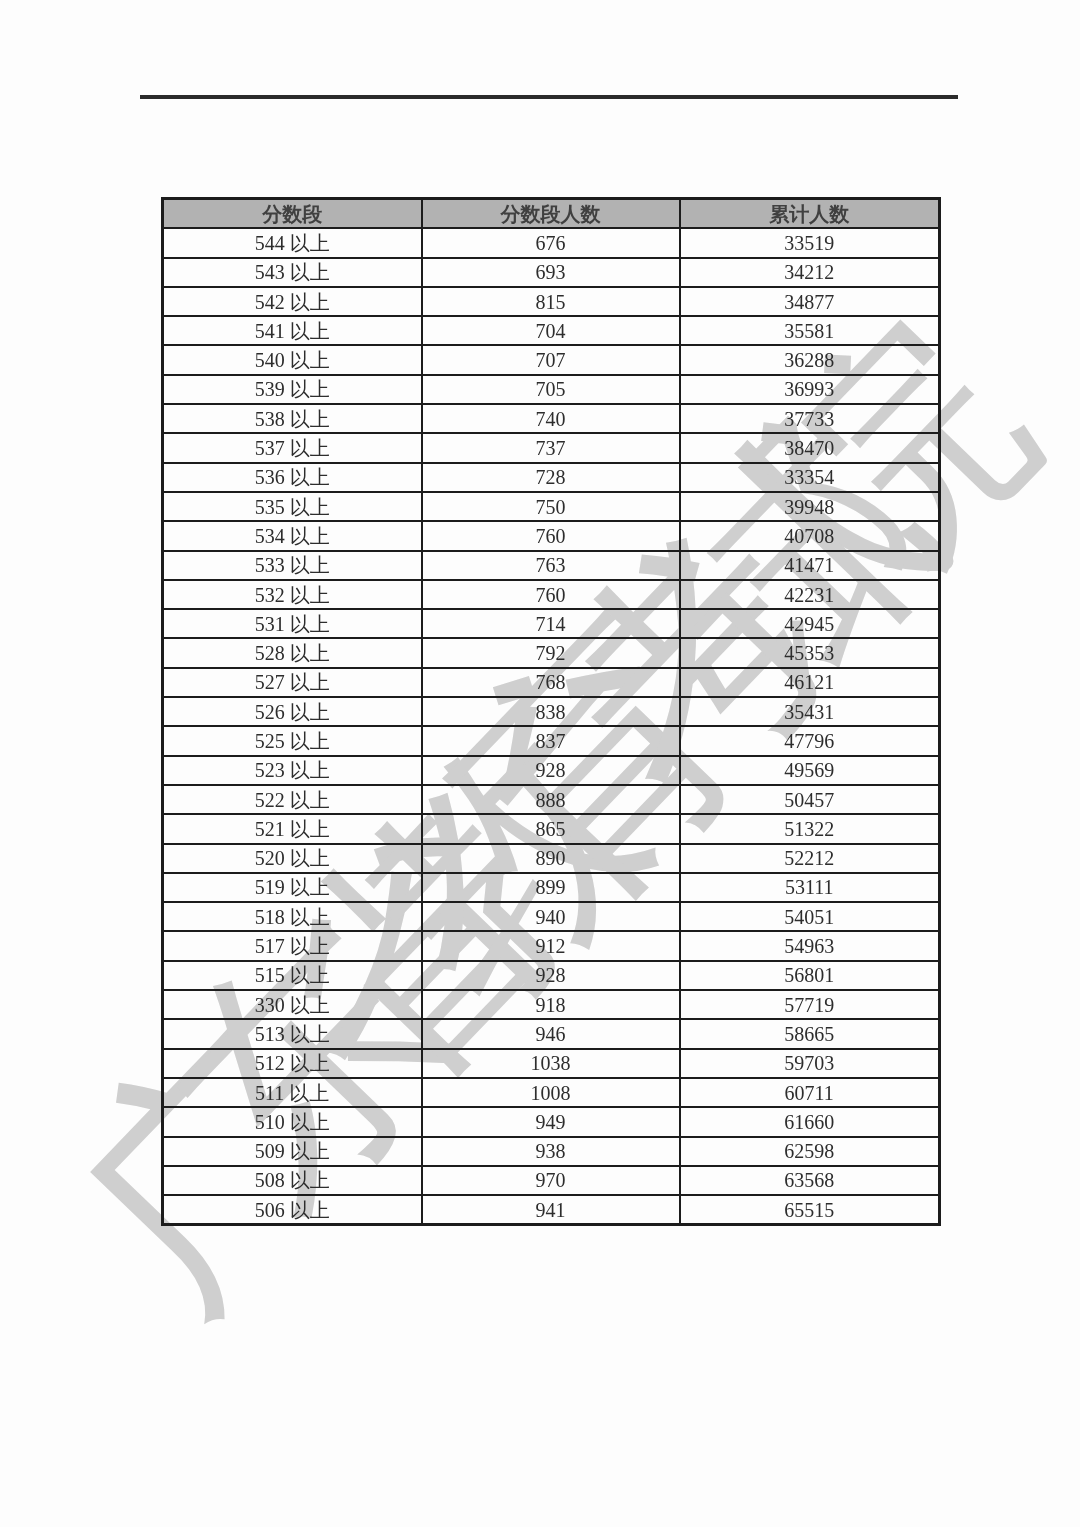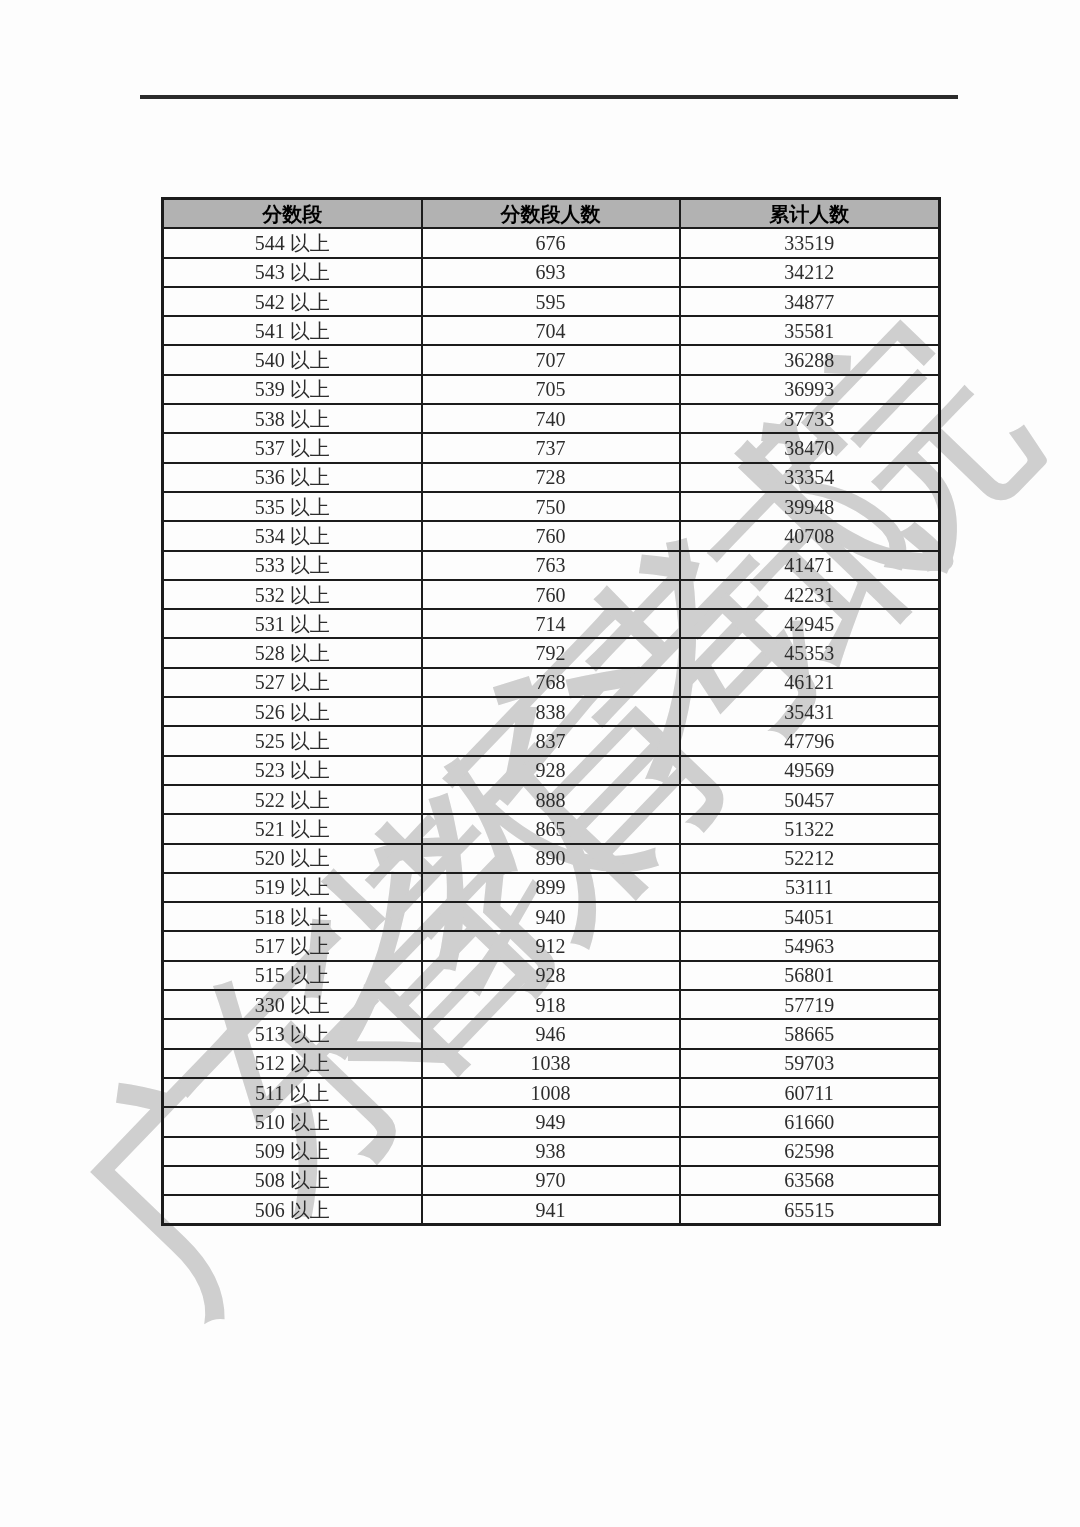--- a/index.html
+++ b/index.html
@@ -58,21 +58,21 @@
     text-align: center;
     vertical-align: middle;
     height: 27.3px;
     font-size: 20px;
     color: #2d2d2d;
     background: transparent;
     line-height: 1.1;
   }
   table.score-table th {
     background: #b2b2b2;
-    color: #000000;
+    color: #404040;
     font-weight: bold;
     font-size: 20px;
   }
 </style>
 </head>
 <body>
 
 <div class="page">
 
   <div class="top-rule"></div>
@@ -99,21 +99,21 @@
             <td>676</td>
             <td>33519</td>
           </tr>
           <tr>
             <td>543 以上</td>
             <td>693</td>
             <td>34212</td>
           </tr>
           <tr>
             <td>542 以上</td>
-            <td>595</td>
+            <td>815</td>
             <td>34877</td>
           </tr>
           <tr>
             <td>541 以上</td>
             <td>704</td>
             <td>35581</td>
           </tr>
           <tr>
             <td>540 以上</td>
             <td>707</td>

